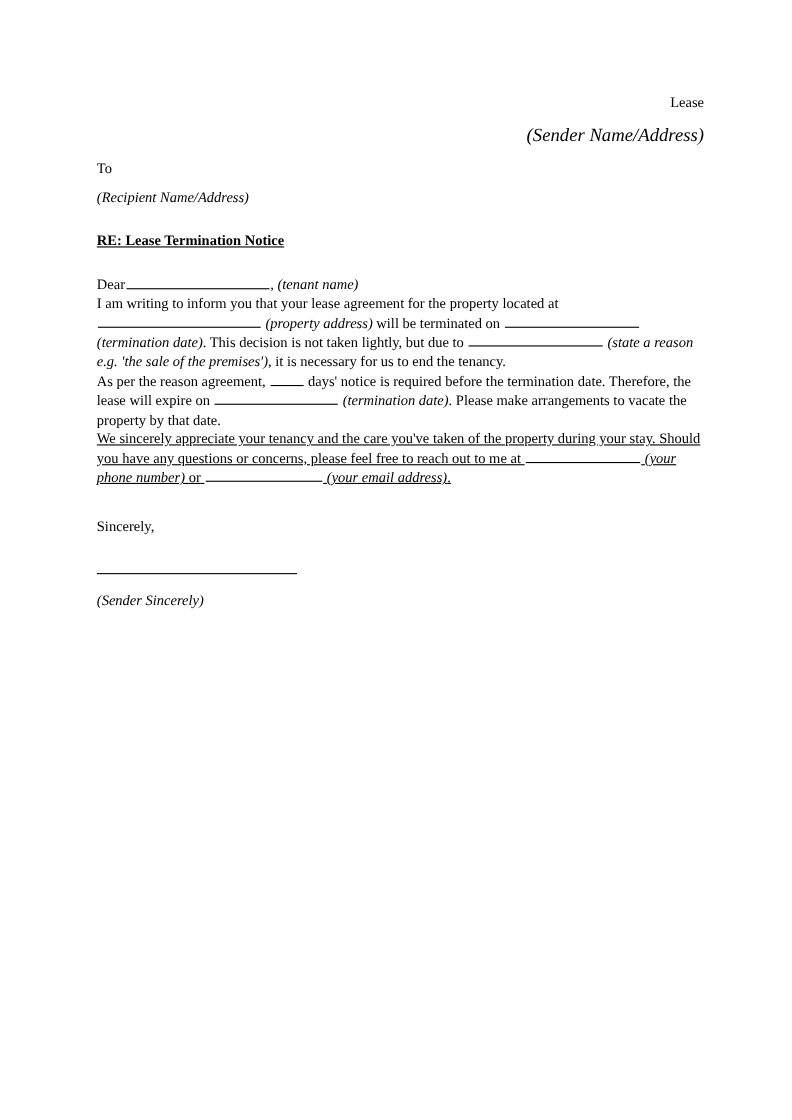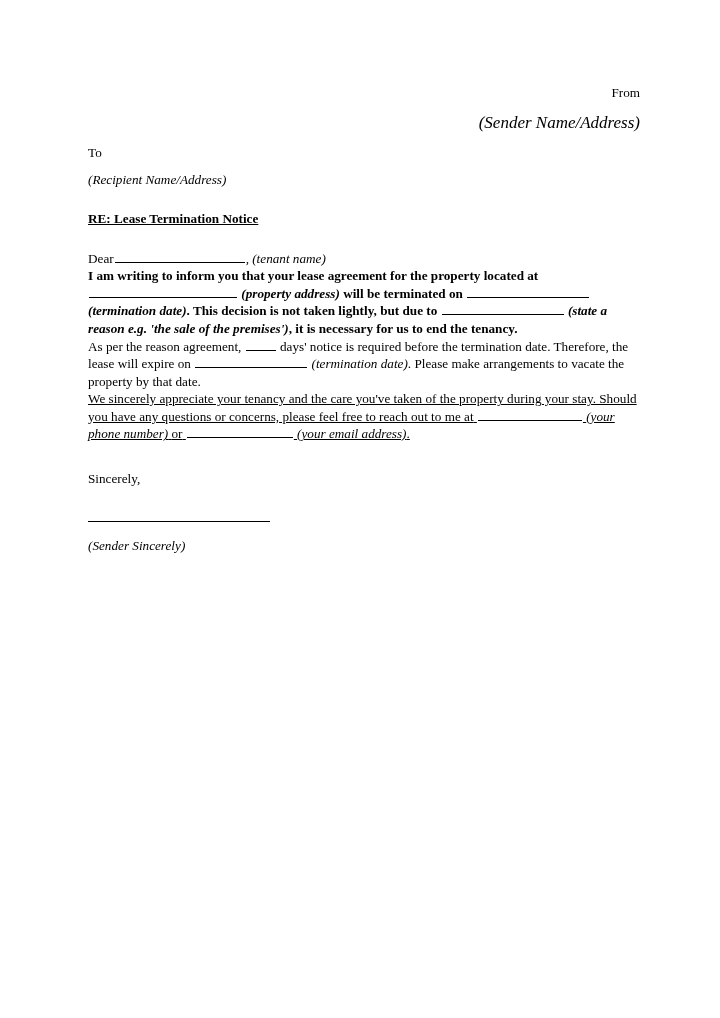--- a/index.html
+++ b/index.html
@@ -105,21 +105,21 @@
     display: block;
   }
   .w-name { width: 130px; }
   .ital { font-style: italic; }
 
   p.para {
     margin: 0;
     padding: 0;
     display: block;
   }
-  .p1 { margin-top: 24px; font-weight: bold; }
+  .p1 { margin-top: 24px; }
   .p2 { margin-top: 26px; }
   .p3 { margin-top: 26px; }
   .p4 { margin-top: 26px; text-decoration: underline; }
 
   .w-addr { width: 148px; }
   .w-term { width: 122px; }
   .w-days { width: 30px; }
   .w-expire { width: 112px; }
   .w-phone { width: 104px; }
   .w-email { width: 106px; }
@@ -139,21 +139,21 @@
     margin-top: 15px;
   }
 </style>
 </head>
 <body>
 
 <div class="page">
   <div class="doc">
 
     <div class="from-block">
-      <span class="from-label">From</span>
+      <span class="from-label">Lease</span>
       <span class="rule-stack">
         <span class="rule from-rule"></span>
         <span class="rule from-rule"></span>
         <span class="rule from-rule"></span>
         <span class="rule from-rule"></span>
       </span>
       <span class="from-caption">(Sender Name/Address)</span>
     </div>
 
     <div class="to-block">

